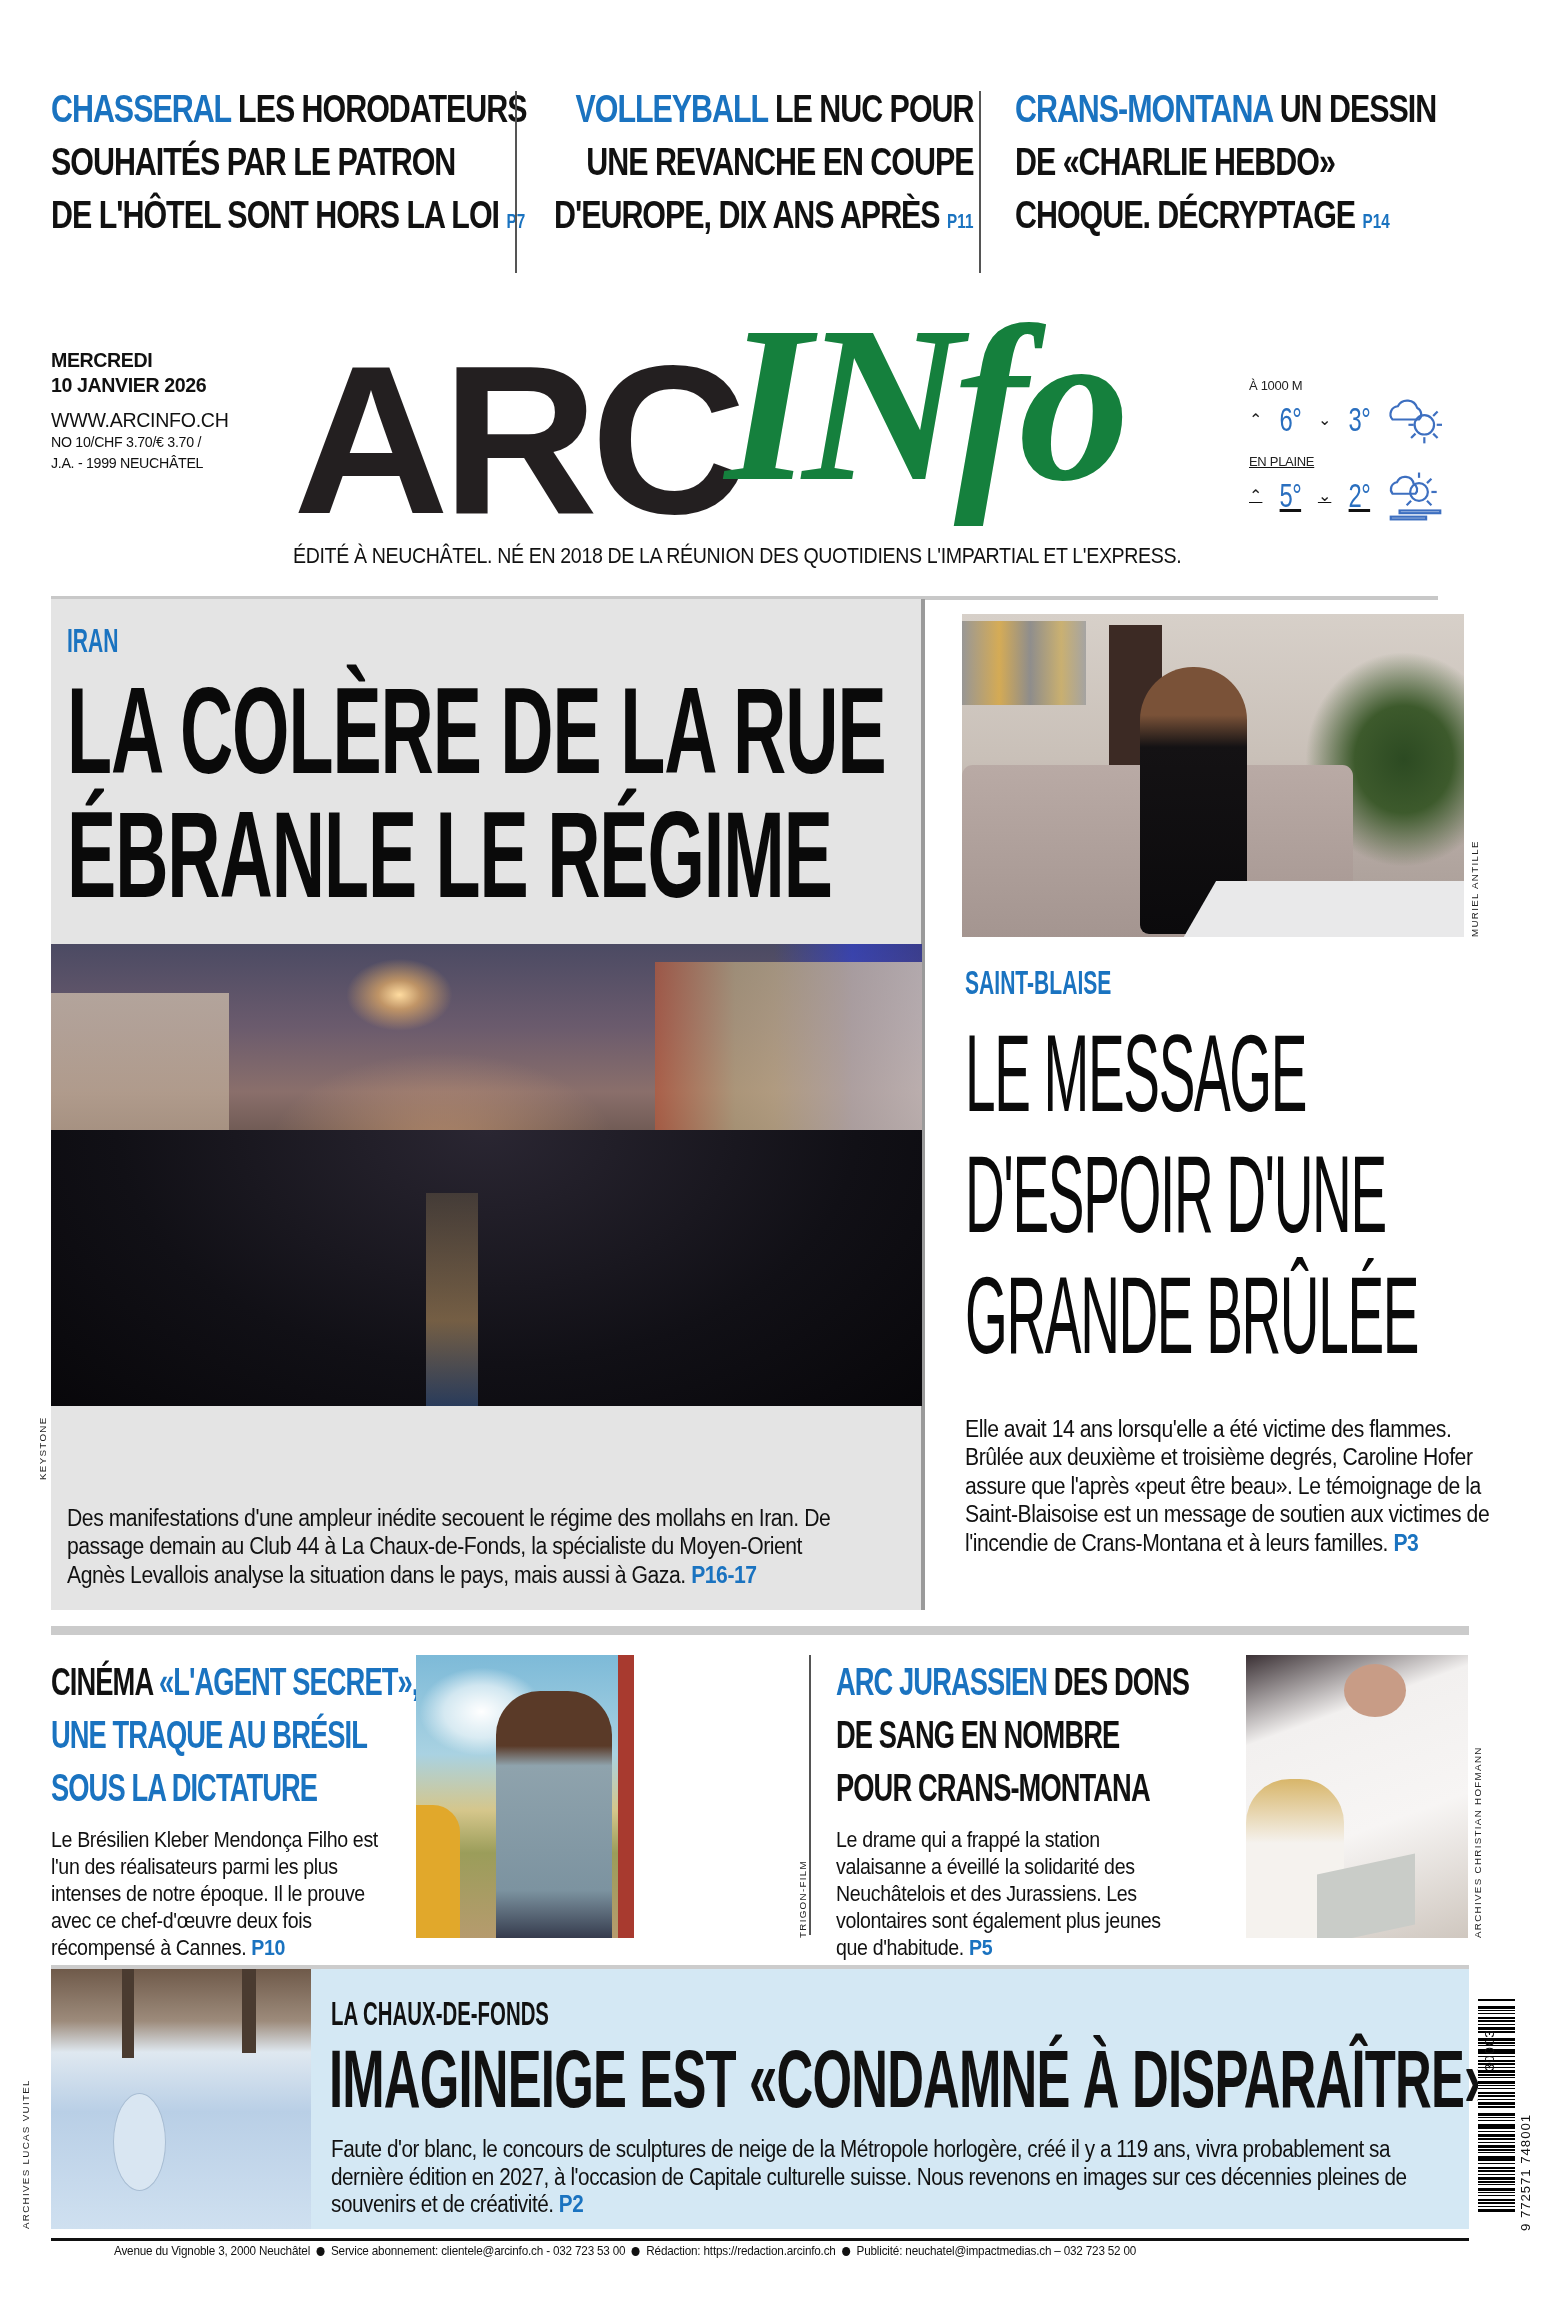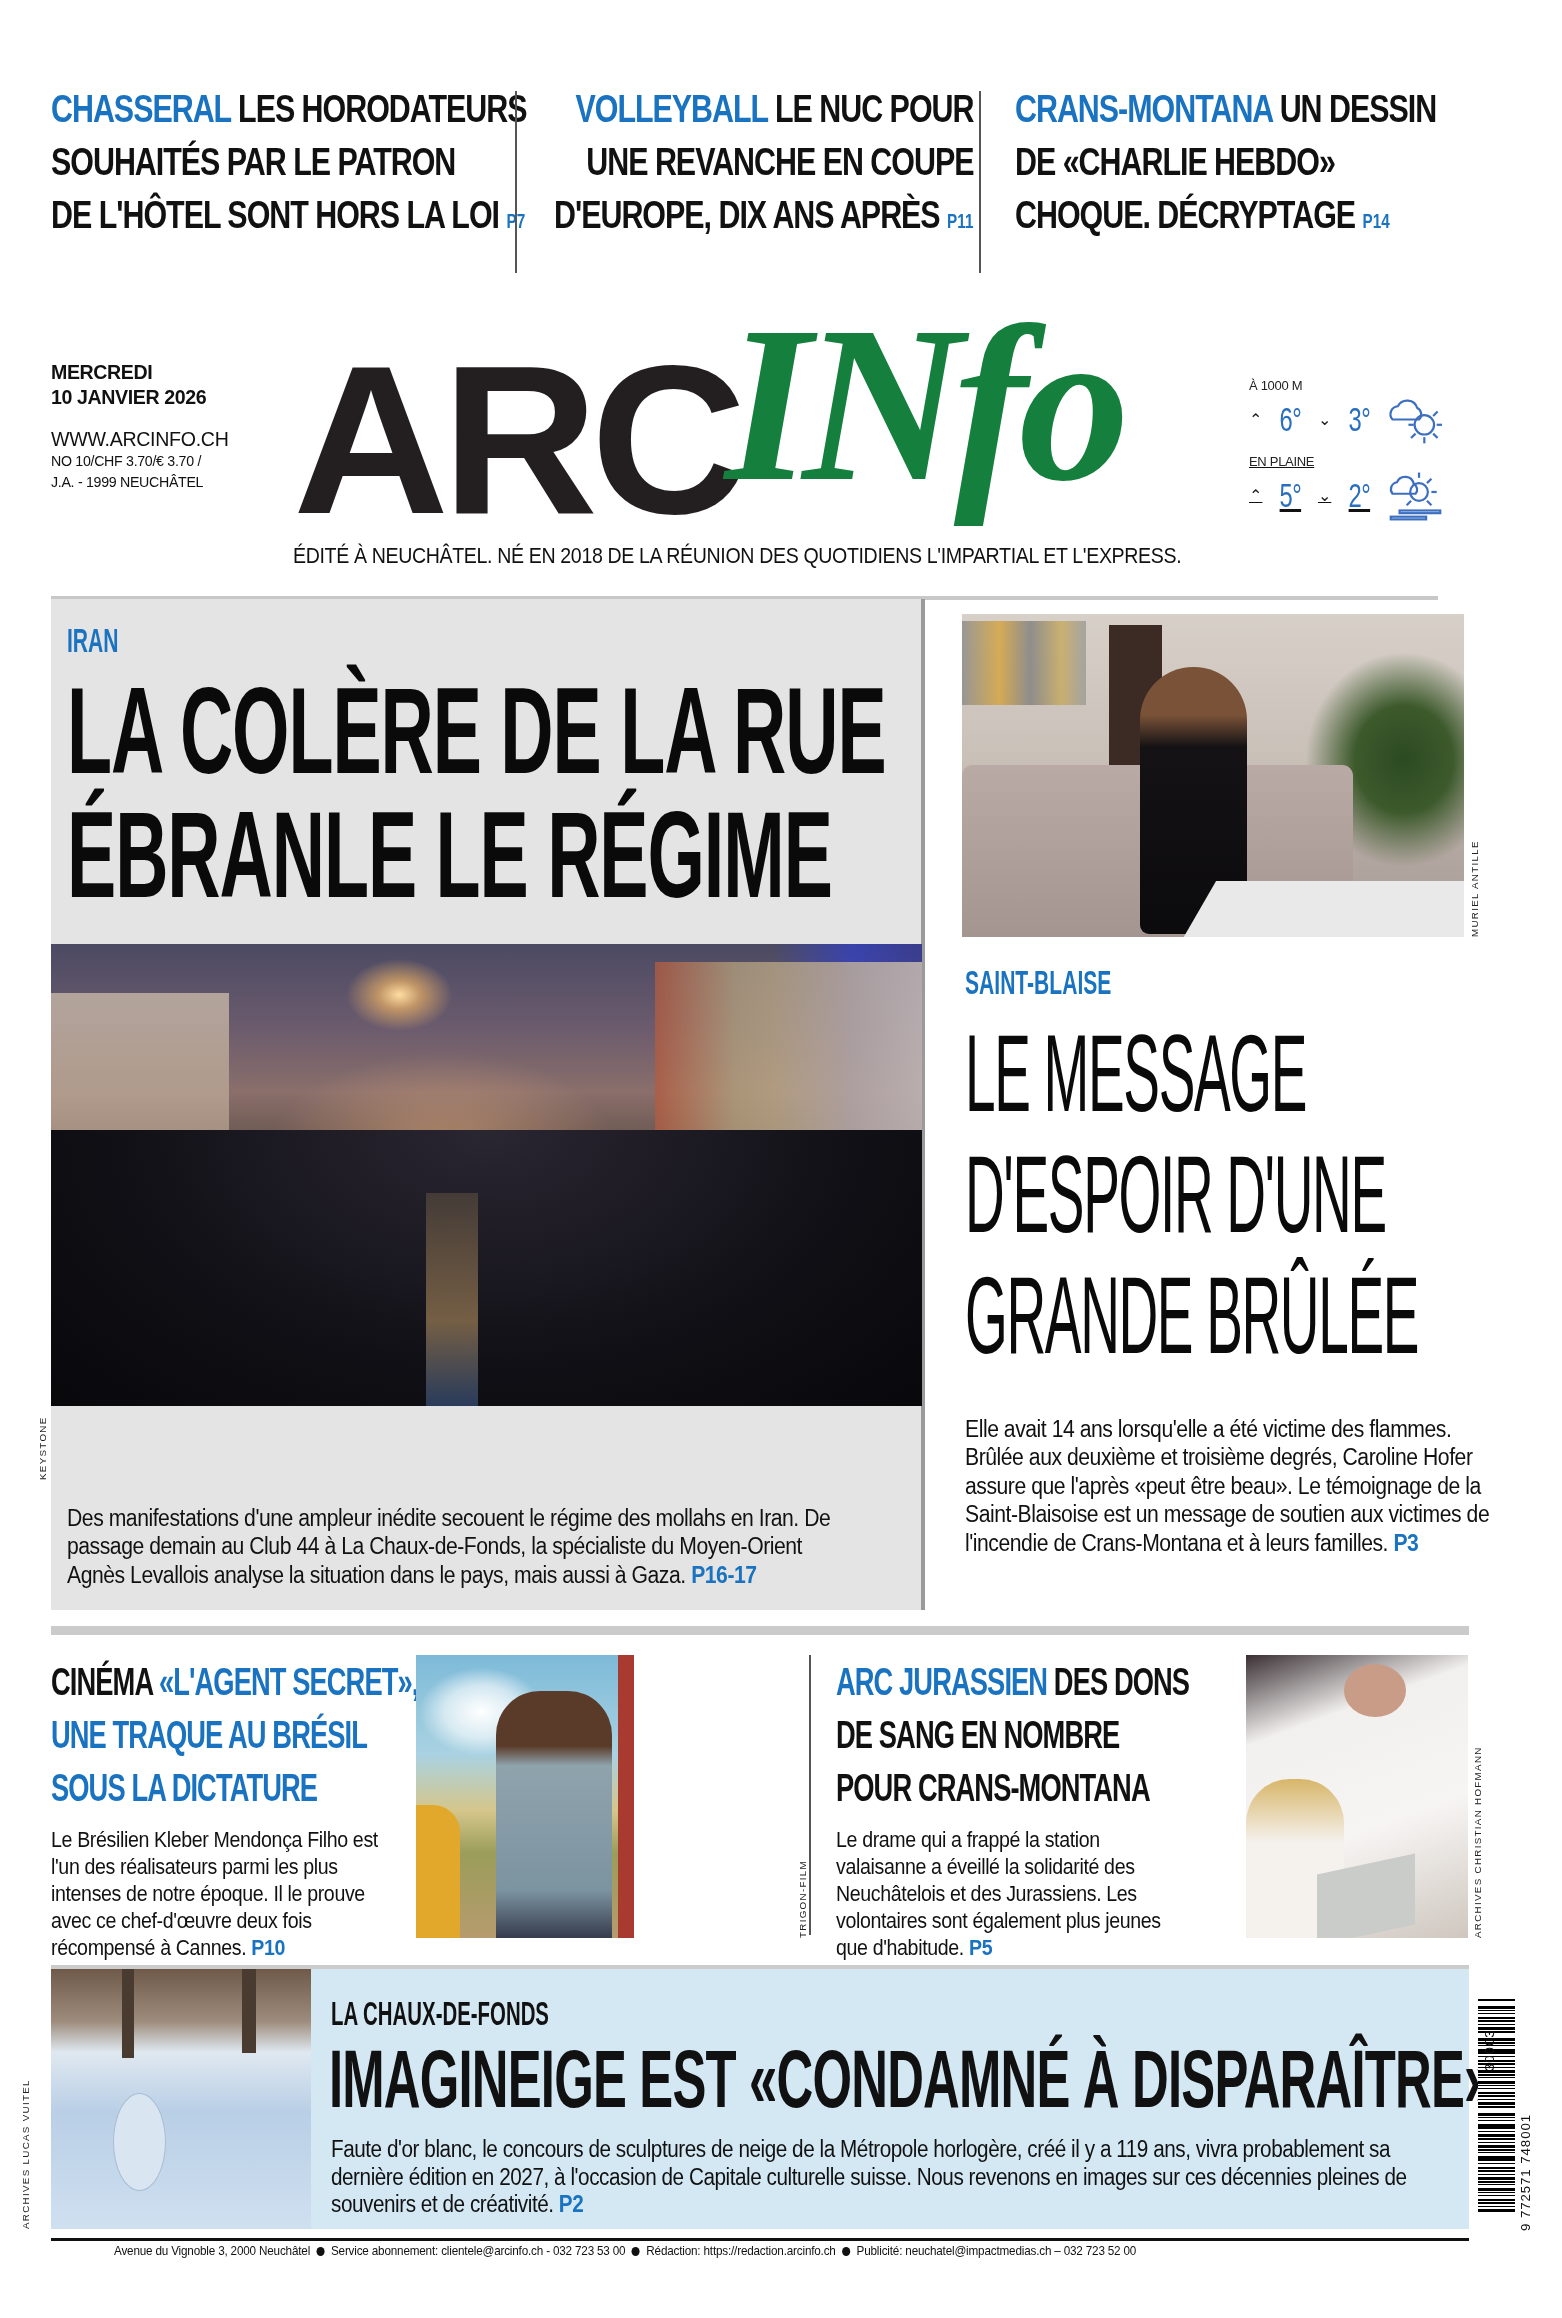--- a/index.html
+++ b/index.html
@@ -164,24 +164,24 @@
 <div class="teaser" style="left:1015px;">
   <div class="hl">
     <span class="kick">CRANS-MONTANA</span>
     <span>UN DESSIN</span><br>
     <span>DE «CHARLIE HEBDO»</span><br>
     <span>CHOQUE. DÉCRYPTAGE</span>
     <span class="pg">P14</span>
   </div>
 </div>
 
-<div class="abs" style="left:51px; top:360px;">
+<div class="abs" style="left:51px; top:348px;">
   <div class="date1">MERCREDI</div>
   <div class="date2">10 JANVIER 2026</div>
-  <div class="site" style="margin-top:18px;">WWW.ARCINFO.CH</div>
+  <div class="site" style="margin-top:11px;">WWW.ARCINFO.CH</div>
   <div class="issue" style="">NO 10/CHF 3.70/€ 3.70 /</div>
   <div class="issue">J.A. - 1999 NEUCHÂTEL</div>
 </div>
 
 <div class="logo-arc">ARC</div>
 <div class="logo-info">INfo</div>
 <div class="tagline">ÉDITÉ À NEUCHÂTEL. NÉ EN 2018 DE LA RÉUNION DES QUOTIDIENS L'IMPARTIAL ET L'EXPRESS.</div>
 
 <div class="abs" style="left:1249px; top:378px;">
   <div>

